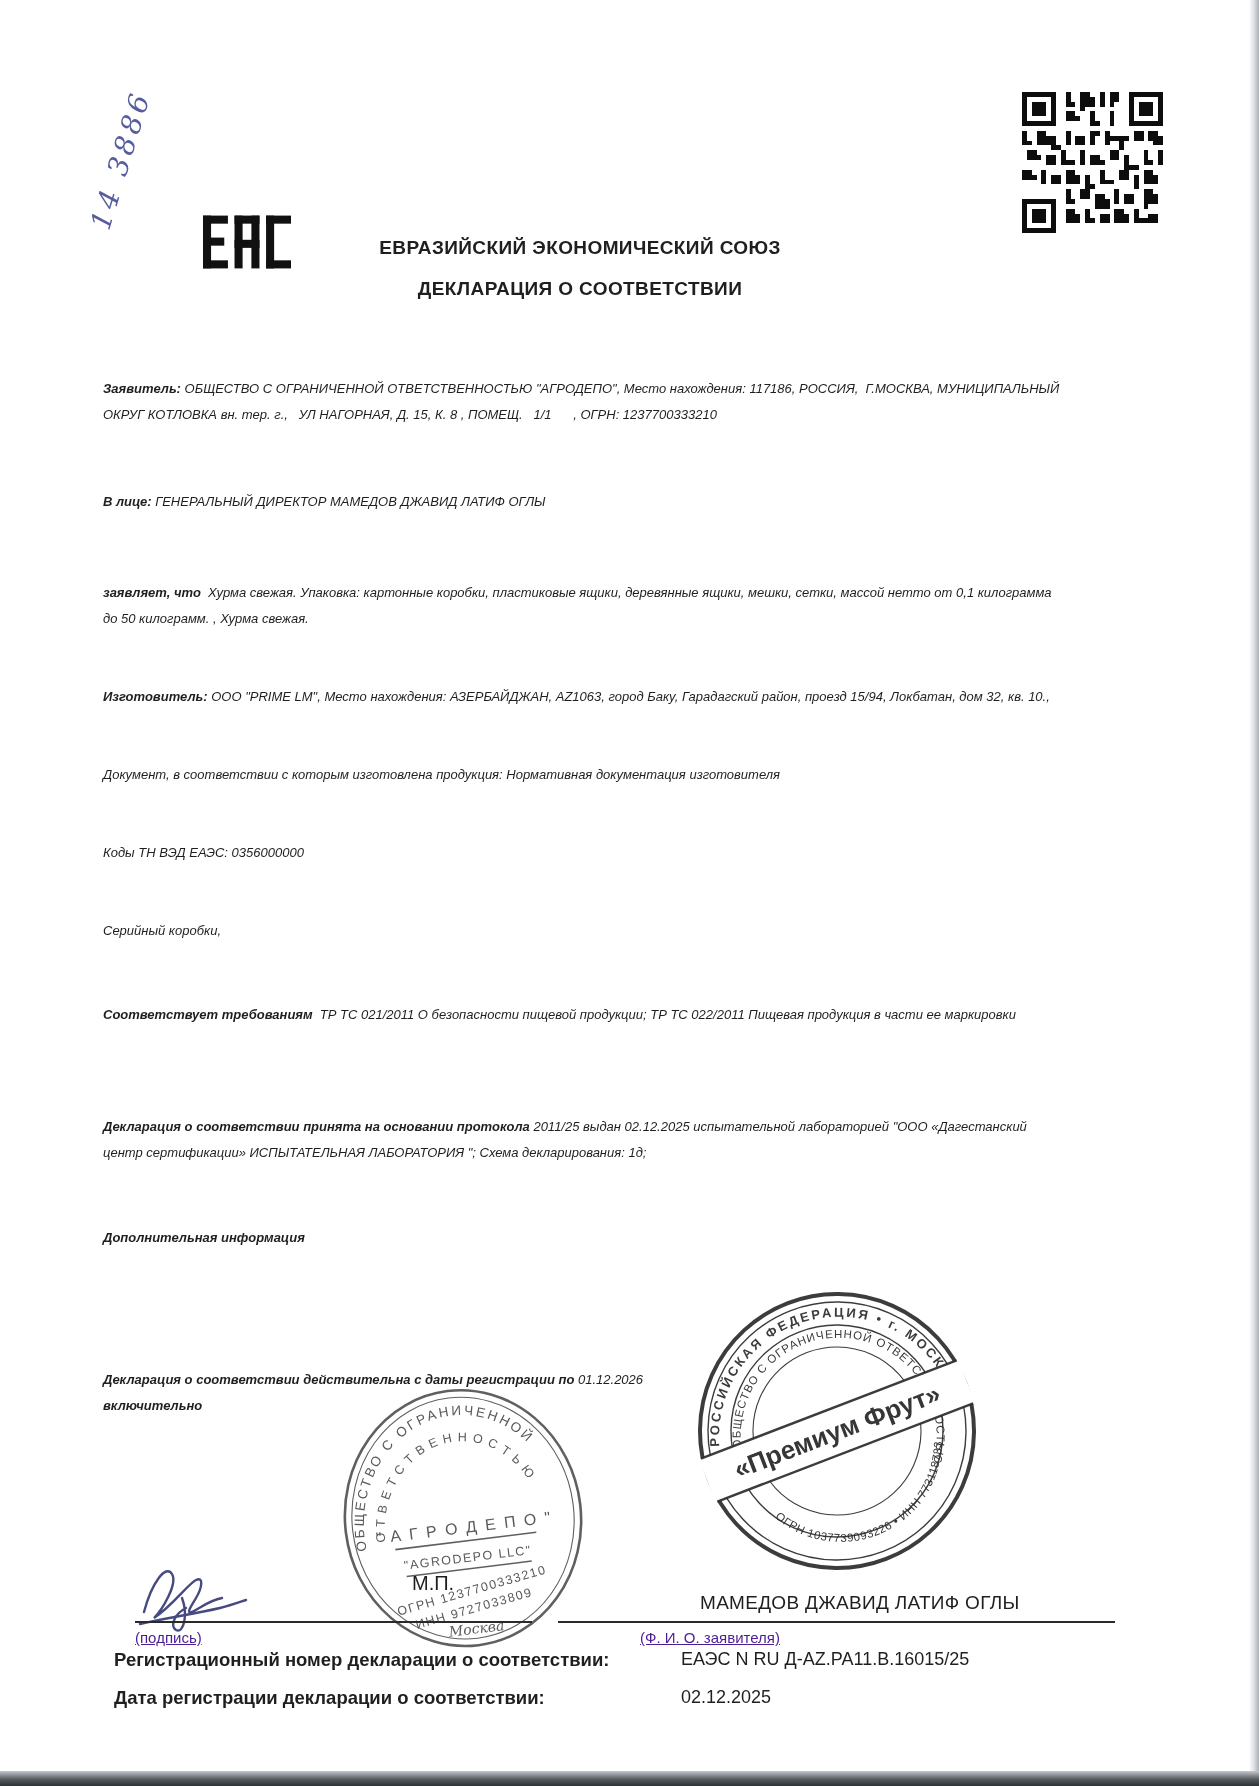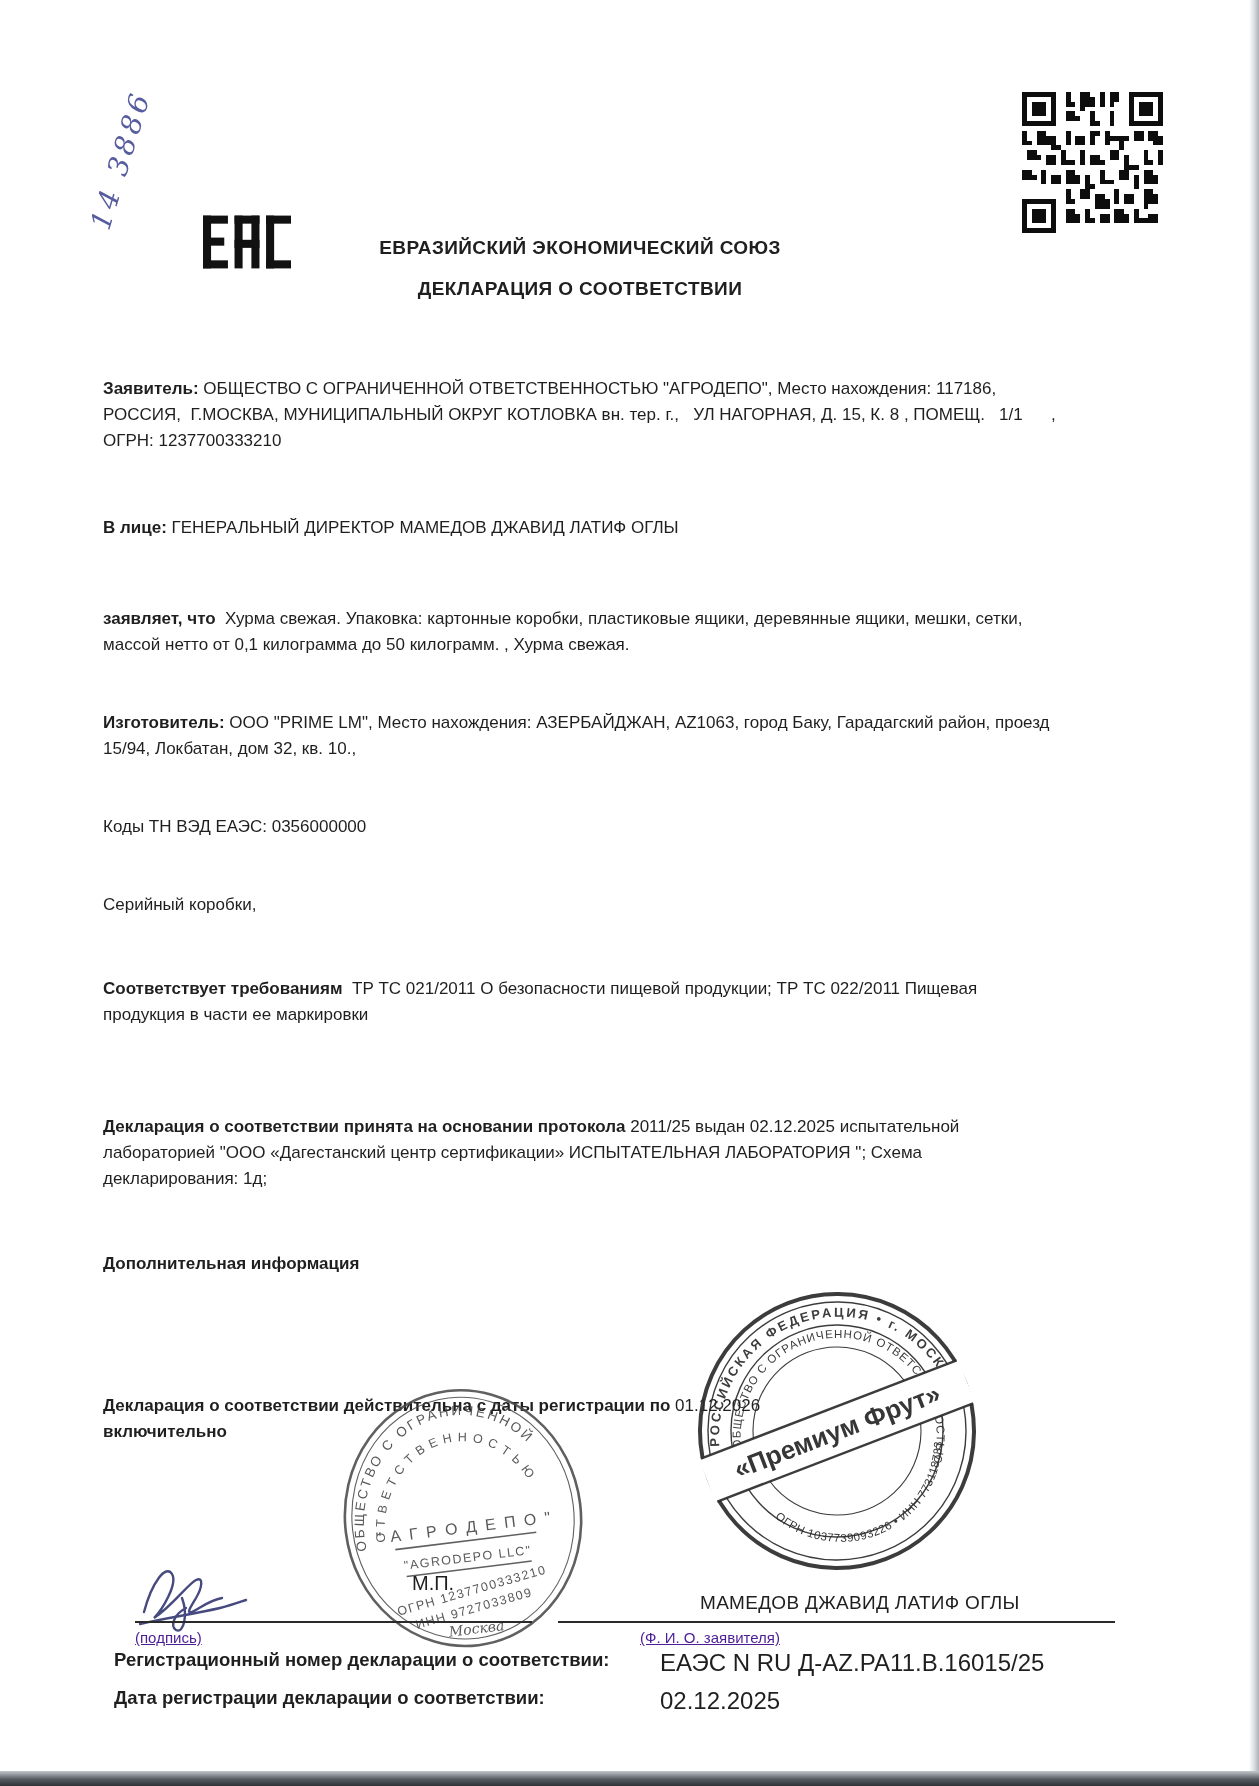--- a/index.html
+++ b/index.html
@@ -20,36 +20,36 @@
   }
   .eac { position:absolute; left:203px; top:206px; width:88px; height:72px; }
   .qr  { position:absolute; left:1022px; top:92px; width:141px; height:141px; }
 
   .h1 { position:absolute; left:0; top:237px; width:1160px; text-align:center;
         font-weight:bold; font-size:19px; letter-spacing:.4px; }
   .h2 { position:absolute; left:0; top:278px; width:1160px; text-align:center;
         font-weight:bold; font-size:19px; letter-spacing:.4px; }
 
   .content { position:absolute; left:103px; top:324px; width:958px;
-             font-size:17px; line-height:26px; white-space:pre-wrap; }
+             font-size:13px; line-height:26px; white-space:pre-wrap;font-style:italic; }
   .content p { margin:0; }
   .mb9  { margin-bottom:9px  !important; }
   .mb13 { margin-bottom:13px !important; }
   .mb6  { margin-bottom:6px  !important; }
   .mb34 { margin-bottom:34px !important; }
   .mb7  { margin-bottom:7px  !important; }
   .mb64 { margin-bottom:64px !important; }
   b.block { display:block; }
 
   .sig-line { position:absolute; height:0; border-top:2px solid #2a2a2a; }
   .caption { position:absolute; font-size:15px; text-align:left; color:#4c1d95;text-decoration:underline; }
   .mp { position:absolute; left:412px; top:1572px; font-weight:normal; font-size:20px; }
   .fio { position:absolute; left:700px; top:1592px; font-size:19px; letter-spacing:.3px; }
   .reg-label { position:absolute; left:114px; font-weight:bold; font-size:18.5px; }
-  .reg-value { position:absolute; left:660px; font-size:24px; }
+  .reg-value { position:absolute; left:681px; font-size:18px; }
 
   .signature { position:absolute; left:136px; top:1556px; width:178px; height:92px; }
 
   .stamp { position:absolute; }
   .stamp-left  { left:338px; top:1382px; width:252px; height:272px; transform:rotate(-7deg); }
   .stamp-right { left:686px; top:1280px; width:302px; height:302px; transform:rotate(-21deg); }
 </style>
 </head>
 <body>
 
@@ -102,20 +102,21 @@
   </svg>
 
   <div class="h1">ЕВРАЗИЙСКИЙ ЭКОНОМИЧЕСКИЙ СОЮЗ</div>
   <div class="h2">ДЕКЛАРАЦИЯ О СООТВЕТСТВИИ</div>
 
   <div class="content">
     <p class="mb9"><b>Заявитель:</b> <span>ОБЩЕСТВО С ОГРАНИЧЕННОЙ ОТВЕТСТВЕННОСТЬЮ "АГРОДЕПО", Место нахождения: 117186, РОССИЯ,  Г.МОСКВА, МУНИЦИПАЛЬНЫЙ ОКРУГ КОТЛОВКА вн. тер. г.,   УЛ НАГОРНАЯ, Д. 15, К. 8 , ПОМЕЩ.   1/1      , ОГРН: 1237700333210</span></p>
     <p class="mb13"><b>В лице:</b> <span>ГЕНЕРАЛЬНЫЙ ДИРЕКТОР МАМЕДОВ ДЖАВИД ЛАТИФ ОГЛЫ</span></p>
     <p><b>заявляет, что</b><span>  Хурма свежая. Упаковка: картонные коробки, пластиковые ящики, деревянные ящики, мешки, сетки, массой нетто от 0,1 килограмма до 50 килограмм. , Хурма свежая.</span></p>
     <p><b>Изготовитель:</b> <span>ООО "PRIME LM", Место нахождения: АЗЕРБАЙДЖАН, AZ1063, город Баку, Гарадагский район, проезд 15/94, Локбатан, дом 32, кв. 10.,</span></p>
+    <p>Документ, в соответствии с которым изготовлена продукция: Нормативная документация изготовителя</p>
     <p>Коды ТН ВЭД ЕАЭС: 0356000000</p>
     <p class="mb6">Серийный коробки,</p>
     <p class="mb34"><b>Соответствует требованиям</b><span>  ТР ТС 021/2011 О безопасности пищевой продукции; ТР ТС 022/2011 Пищевая продукция в части ее маркировки</span></p>
     <p class="mb7"><b>Декларация о соответствии принята на основании протокола</b> <span>2011/25 выдан 02.12.2025 испытательной лабораторией "ООО «Дагестанский центр сертификации» ИСПЫТАТЕЛЬНАЯ ЛАБОРАТОРИЯ "; Схема декларирования: 1д;</span></p>
     <p class="mb64"><b>Дополнительная информация</b></p>
     <p><b>Декларация о соответствии действительна с даты регистрации по</b> <span>01.12.2026</span><b class="block">включительно</b></p>
   </div>
 
   <svg class="stamp stamp-left" viewBox="0 0 252 272">
     <defs>

